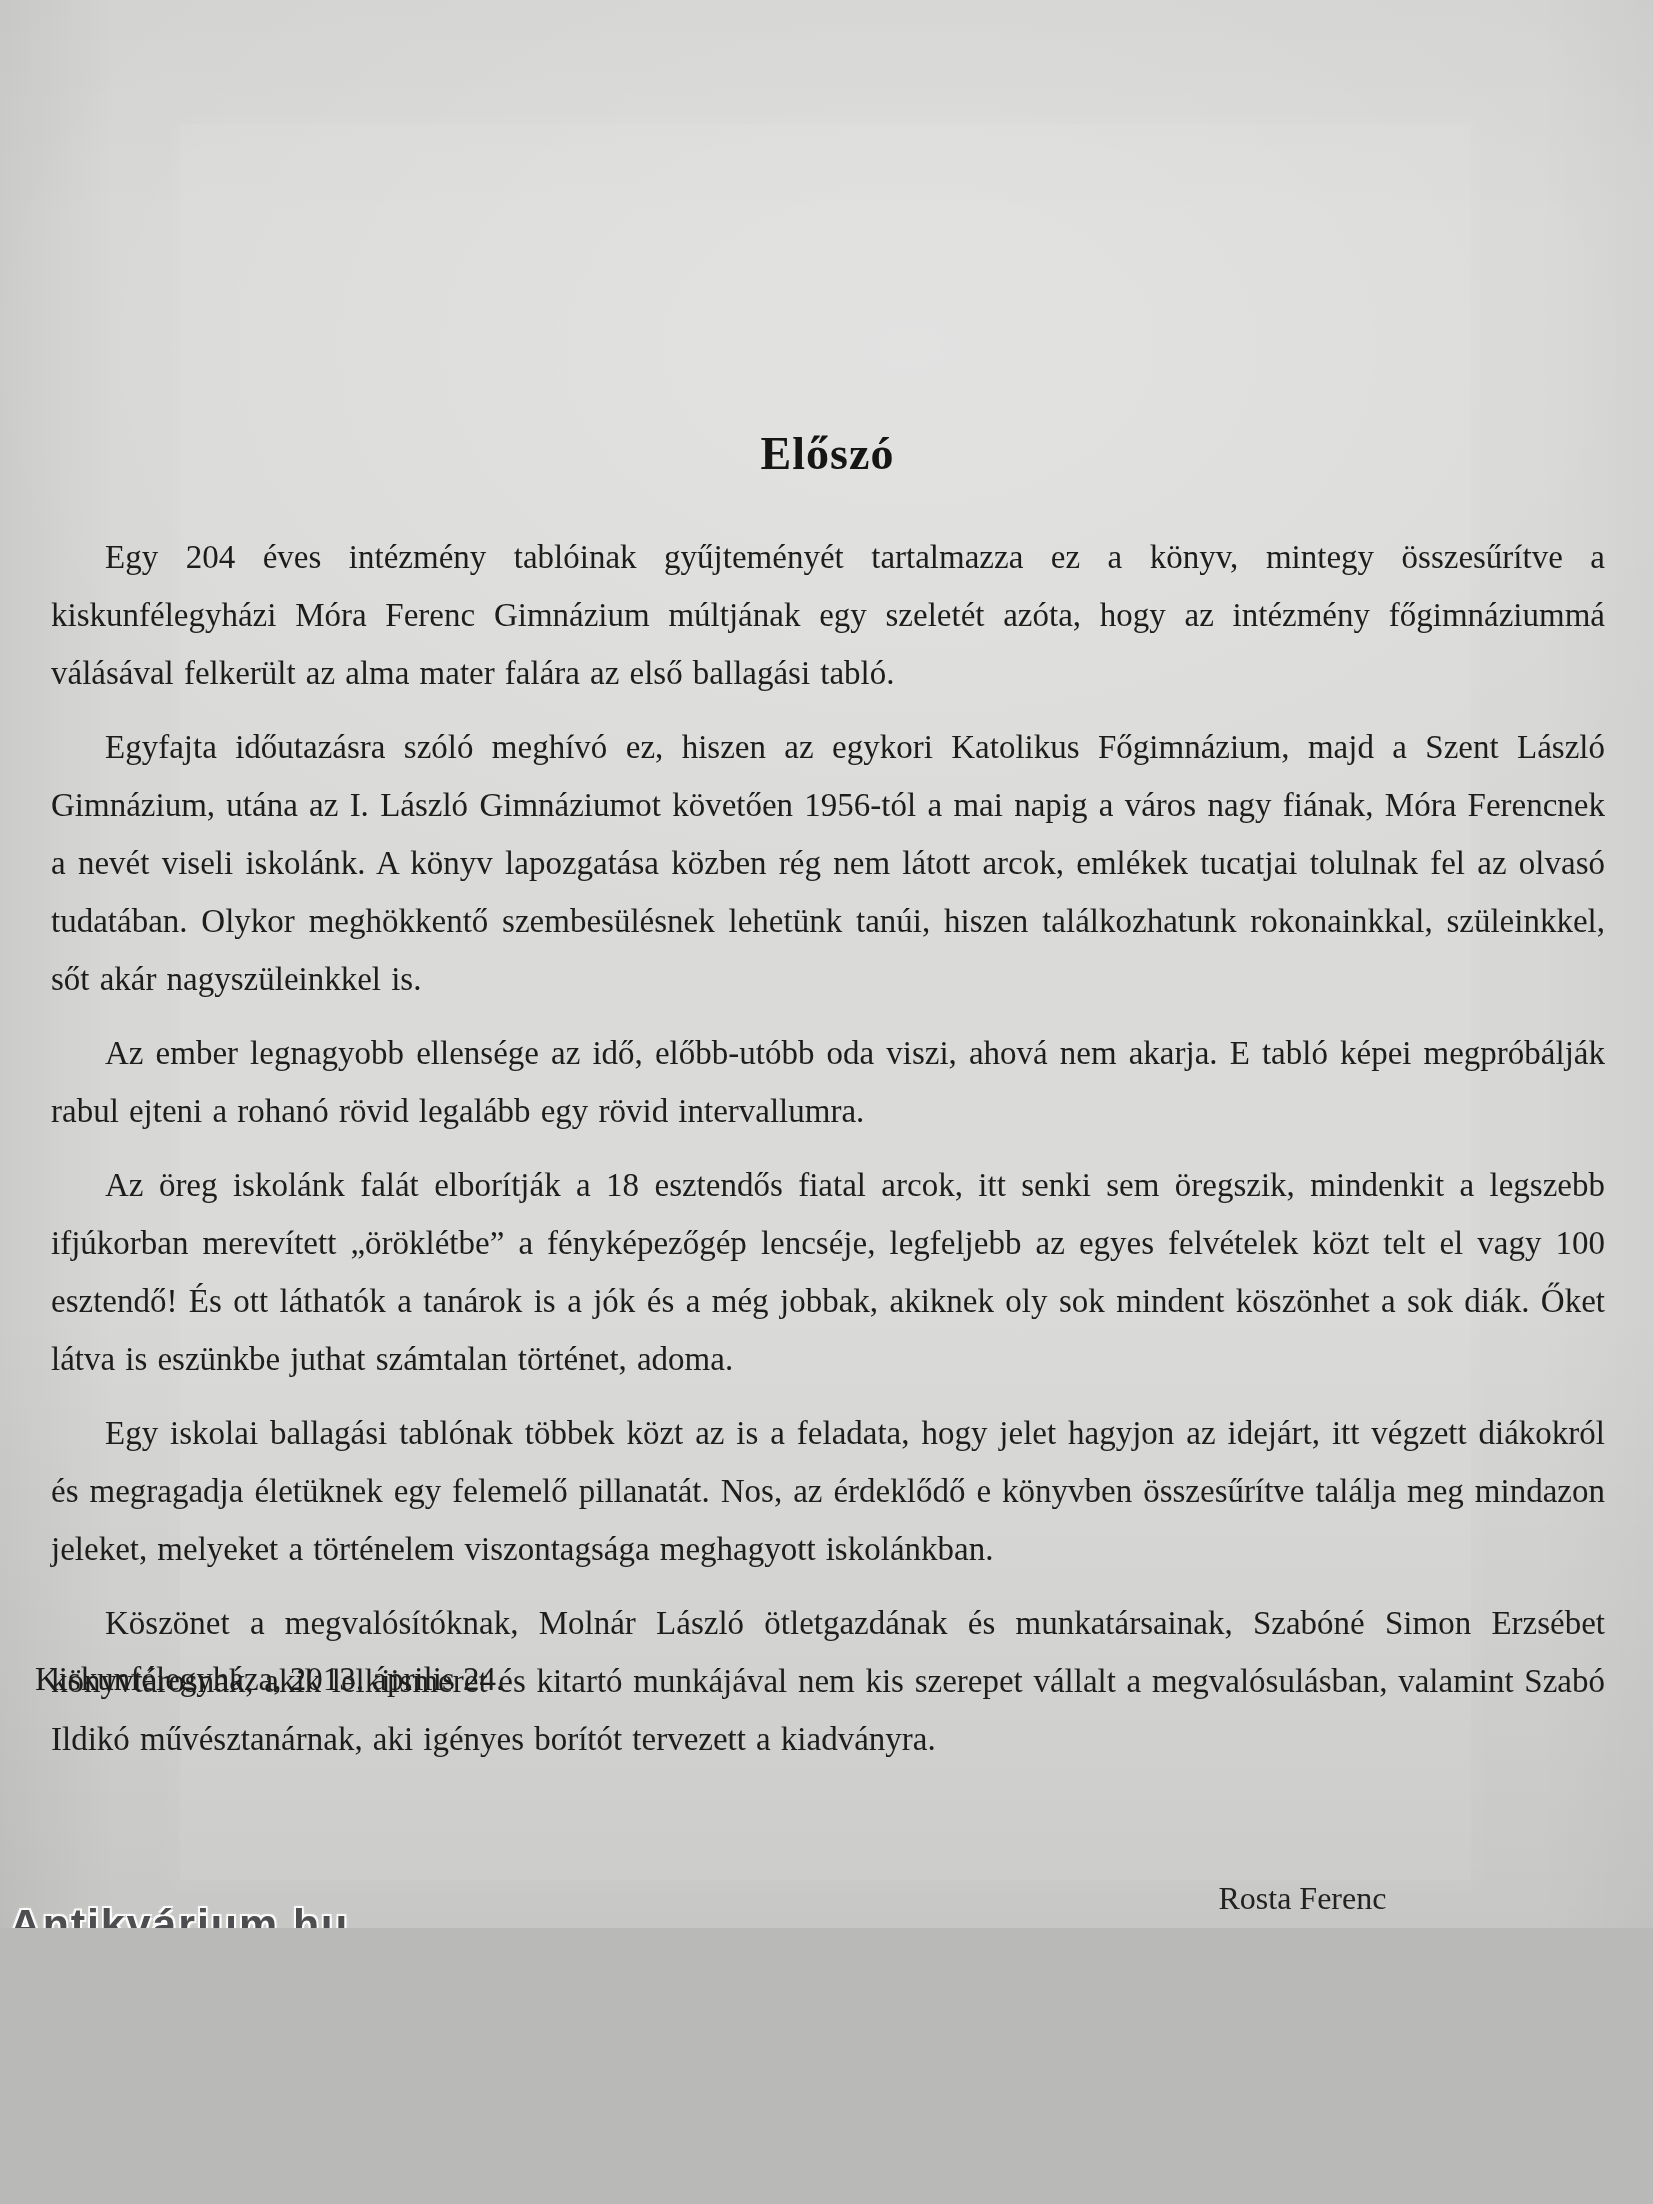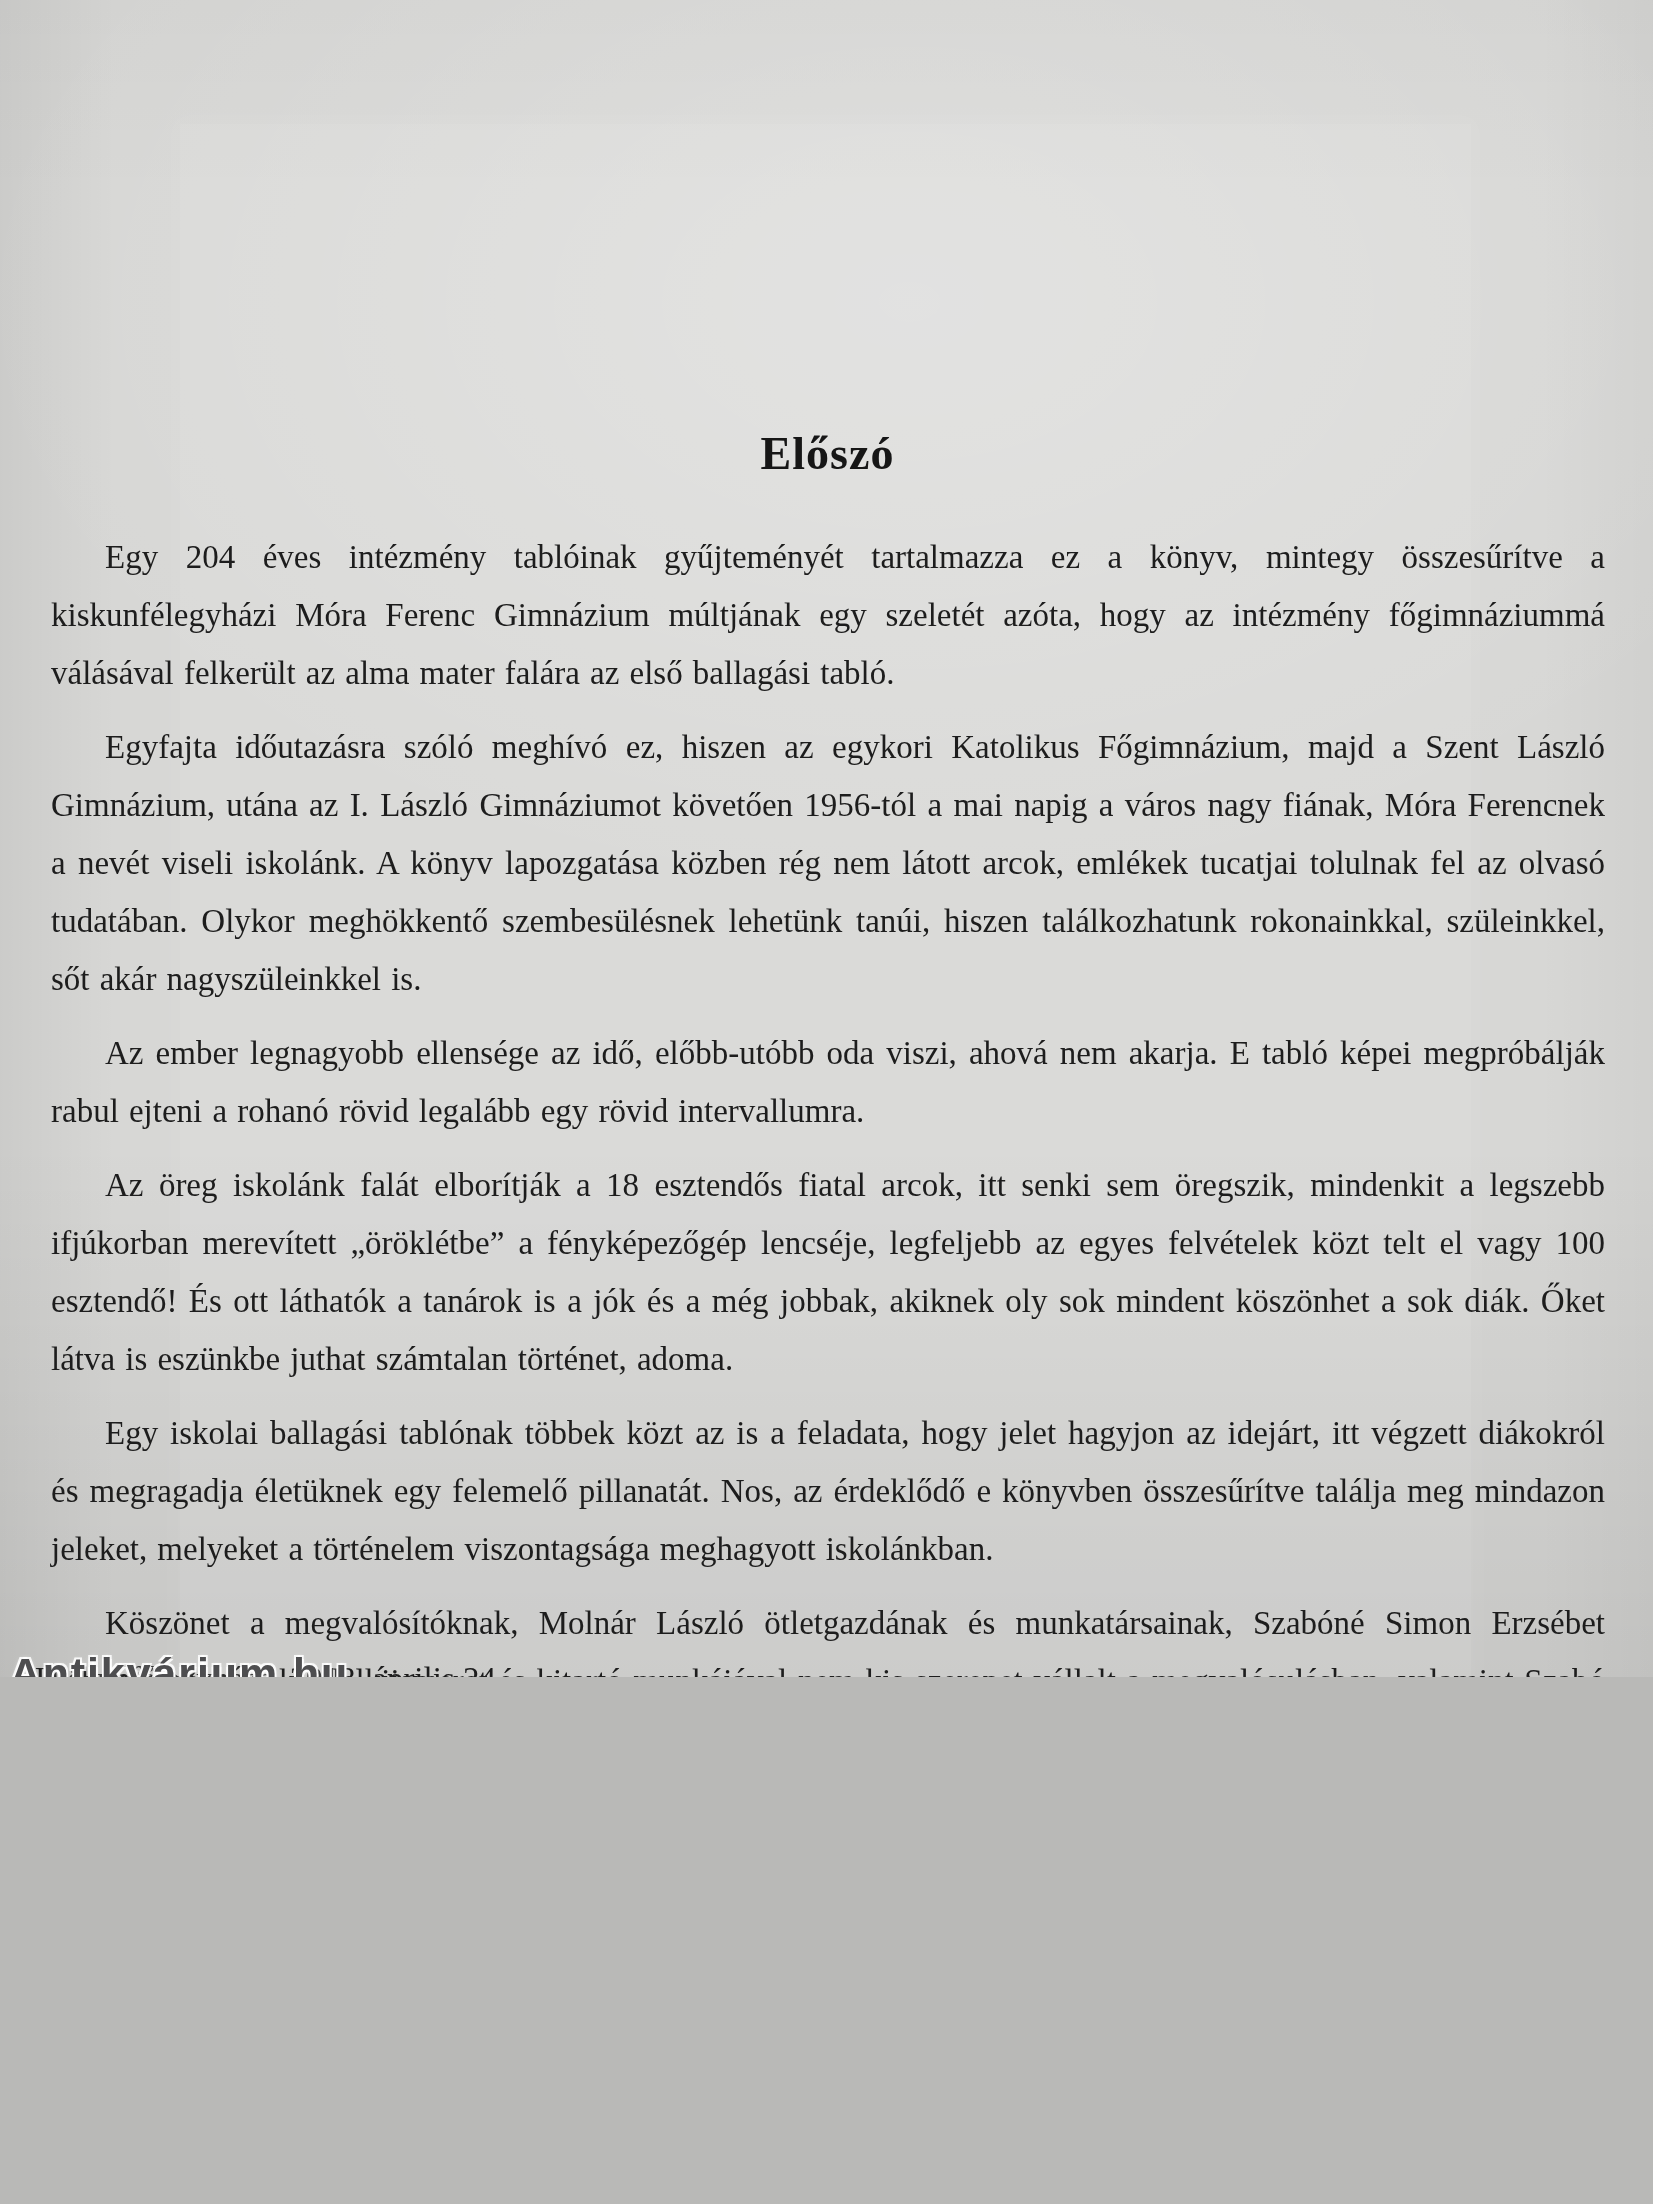--- a/index.html
+++ b/index.html
@@ -5,21 +5,21 @@
   html,body{margin:0;padding:0;}
   body{
     width:1654px;height:2205px;
     background:#b9b9b7;
     font-family:"Liberation Serif","DejaVu Serif",serif;
     overflow:hidden;
   }
   
   .photo{
     position:relative;
-    width:1654px;height:1677px;
+    width:1654px;height:1928px;
     background:
       radial-gradient(ellipse 1359px 873px at 55% 18%, rgba(255,255,255,0.22), rgba(255,255,255,0) 70%),
       linear-gradient(to right, rgba(0,0,0,0.055) 0%, rgba(0,0,0,0) 7%, rgba(0,0,0,0) 93%, rgba(0,0,0,0.03) 100%),
       linear-gradient(to bottom, rgba(0,0,0,0.02) 0%, rgba(0,0,0,0) 12%, rgba(0,0,0,0) 68%, rgba(0,0,0,0.075) 100%),
       #d7d7d5;
     overflow:hidden;
   }
   
   .showthrough-plate{
     position:absolute;

